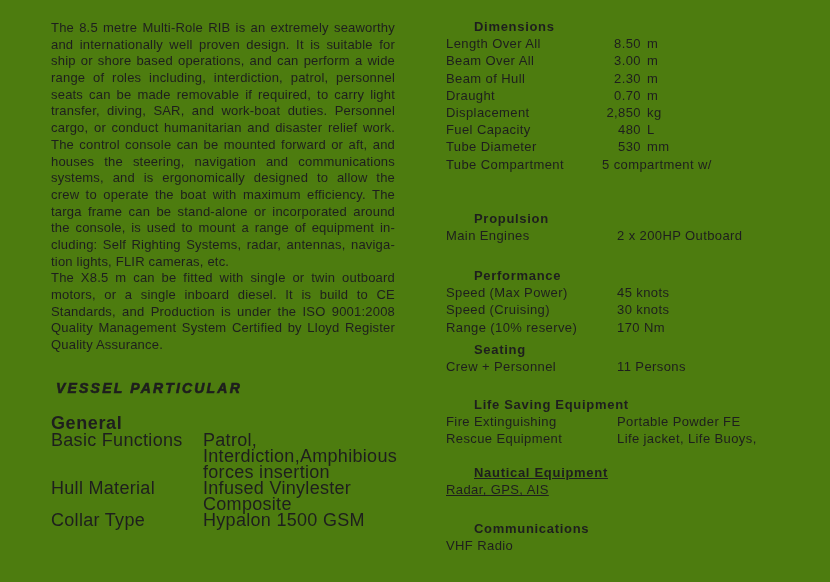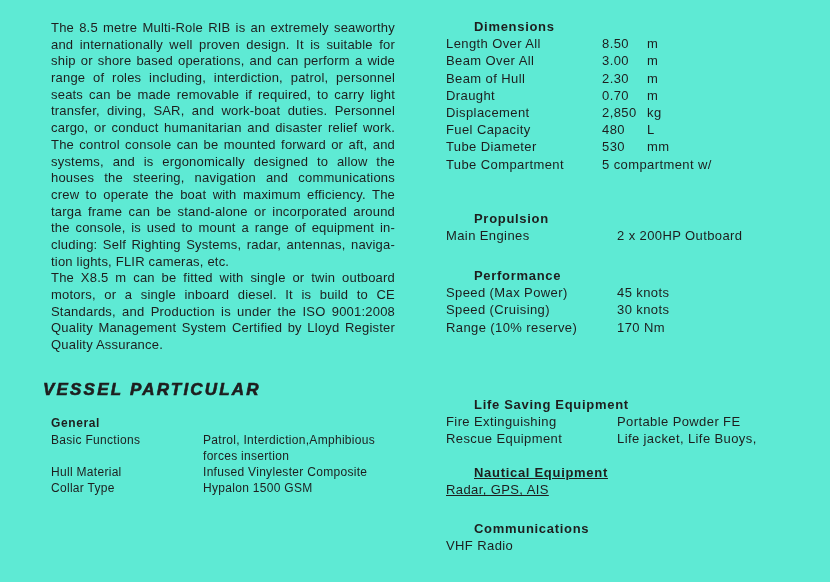--- a/index.html
+++ b/index.html
@@ -1,20 +1,20 @@
 <!DOCTYPE html>
 <html><head>
 <meta charset="utf-8">
 <style>
   html, body { margin: 0; padding: 0; }
   body { background: #e8e8e8; }
   .canvas {
     position: relative;
     width: 830px; height: 582px;
-    background: #5eead4;
+    background: #4d7c0f;
     color: #1e1e1e;
     font-family: "Liberation Sans", "DejaVu Sans", sans-serif;
     overflow: hidden;
     margin: 0 auto;
   }
 
   
   .intro {
     position: absolute; left: 51px; top: 20px; width: 344px;
     font-size: 13px; line-height: 16.7px; letter-spacing: 0.2px;
@@ -23,50 +23,50 @@
     height: 16.7px;
     text-align: justify;
     text-align-last: justify;
     -moz-text-align-last: justify;
     white-space: normal;
   }
   .jline.plast { text-align-last: left; -moz-text-align-last: left; }
 
   
   .vp-title {
-    position: absolute; left: 43px; top: 380px;
-    font-size: 17px; font-weight: bold; font-style: italic;
+    position: absolute; left: 56px; top: 380px;
+    font-size: 14px; font-weight: bold; font-style: italic;
     letter-spacing: 2.2px;
     -webkit-text-stroke: 0.6px currentColor;
     white-space: nowrap;
   }
 
   
   .general {
     position: absolute; left: 51px; top: 415px; width: 360px;
-    font-size: 12px; line-height: 16px; letter-spacing: 0.3px;
+    font-size: 18px; line-height: 16px; letter-spacing: 0.3px;
   }
   .g-title { font-weight: bold; letter-spacing: 0.6px; height: 17px; }
   .g-row { display: flex; }
   .g-label { width: 152px; flex: 0 0 152px; }
   .g-value { flex: 1; }
 
   
   .sec {
     position: absolute; left: 446px; width: 370px;
     font-size: 13px; line-height: 17.2px; letter-spacing: 0.4px;
   }
   .sec-title { font-weight: bold; letter-spacing: 0.7px; padding-left: 28px; }
   .row { display: flex; }
   .rlabel { width: 171px; flex: 0 0 171px; }
   .rvalue { flex: 1; }
 
   
   .dlabel { width: 156px; flex: 0 0 156px; }
-  .dnum { display: inline-block; width: 39px; }
+  .dnum { display: inline-block; width: 39px; text-align: right; }
   .dunit { margin-left: 6px; }
   .dtext { flex: 1; }
 
   .sec-dimensions    { top: 18px;  }
   .sec-propulsion    { top: 210px; }
   .sec-performance   { top: 267px; }
   .sec-seating       { top: 341px; }
   .sec-lifesaving    { top: 396px; }
   .sec-nautical      { top: 464px; text-decoration: underline; }
   .sec-communications{ top: 520px; }
@@ -78,22 +78,22 @@
 
   <div class="intro">
     <div class="jline">The 8.5 metre Multi-Role RIB is an extremely seaworthy</div>
     <div class="jline">and internationally well proven design. It is suitable for</div>
     <div class="jline">ship or shore based operations, and can perform a wide</div>
     <div class="jline">range of roles including, interdiction, patrol, personnel</div>
     <div class="jline">seats can be made removable if required, to carry light</div>
     <div class="jline">transfer, diving, SAR, and work-boat duties. Personnel</div>
     <div class="jline">cargo, or conduct humanitarian and disaster relief work.</div>
     <div class="jline">The control console can be mounted forward or aft, and</div>
+    <div class="jline">houses the steering, navigation and communications</div>
     <div class="jline">systems, and is ergonomically designed to allow the</div>
-    <div class="jline">houses the steering, navigation and communications</div>
     <div class="jline">crew to operate the boat with maximum efficiency.  The</div>
     <div class="jline">targa frame can be stand-alone or incorporated around</div>
     <div class="jline">the console, is used to mount a range of equipment in-</div>
     <div class="jline">cluding: Self Righting Systems, radar, antennas, naviga-</div>
     <div class="jline plast">tion lights, FLIR cameras, etc.</div>
     <div class="jline">The X8.5 m can be fitted with single or twin outboard</div>
     <div class="jline">motors, or a single inboard diesel. It is build to CE</div>
     <div class="jline">Standards, and Production is under the ISO 9001:2008</div>
     <div class="jline">Quality Management System Certified by Lloyd Register</div>
     <div class="jline plast">Quality Assurance.</div>
@@ -174,20 +174,27 @@
     <div class="row">
       <div class="rlabel">Speed (Cruising)</div>
       <div class="rvalue">30 knots</div>
     </div>
     <div class="row">
       <div class="rlabel">Range (10% reserve)</div>
       <div class="rvalue">170 Nm</div>
     </div>
   </div>
 
+  <div class="sec sec-seating">
+    <div class="sec-title">Seating</div>
+    <div class="row">
+      <div class="rlabel">Crew + Personnel</div>
+      <div class="rvalue">11 Persons</div>
+    </div>
+  </div>
 
   <div class="sec sec-lifesaving">
     <div class="sec-title">Life Saving Equipment</div>
     <div class="row">
       <div class="rlabel">Fire Extinguishing</div>
       <div class="rvalue">Portable Powder FE</div>
     </div>
     <div class="row">
       <div class="rlabel">Rescue Equipment</div>
       <div class="rvalue">Life jacket, Life Buoys,</div>

